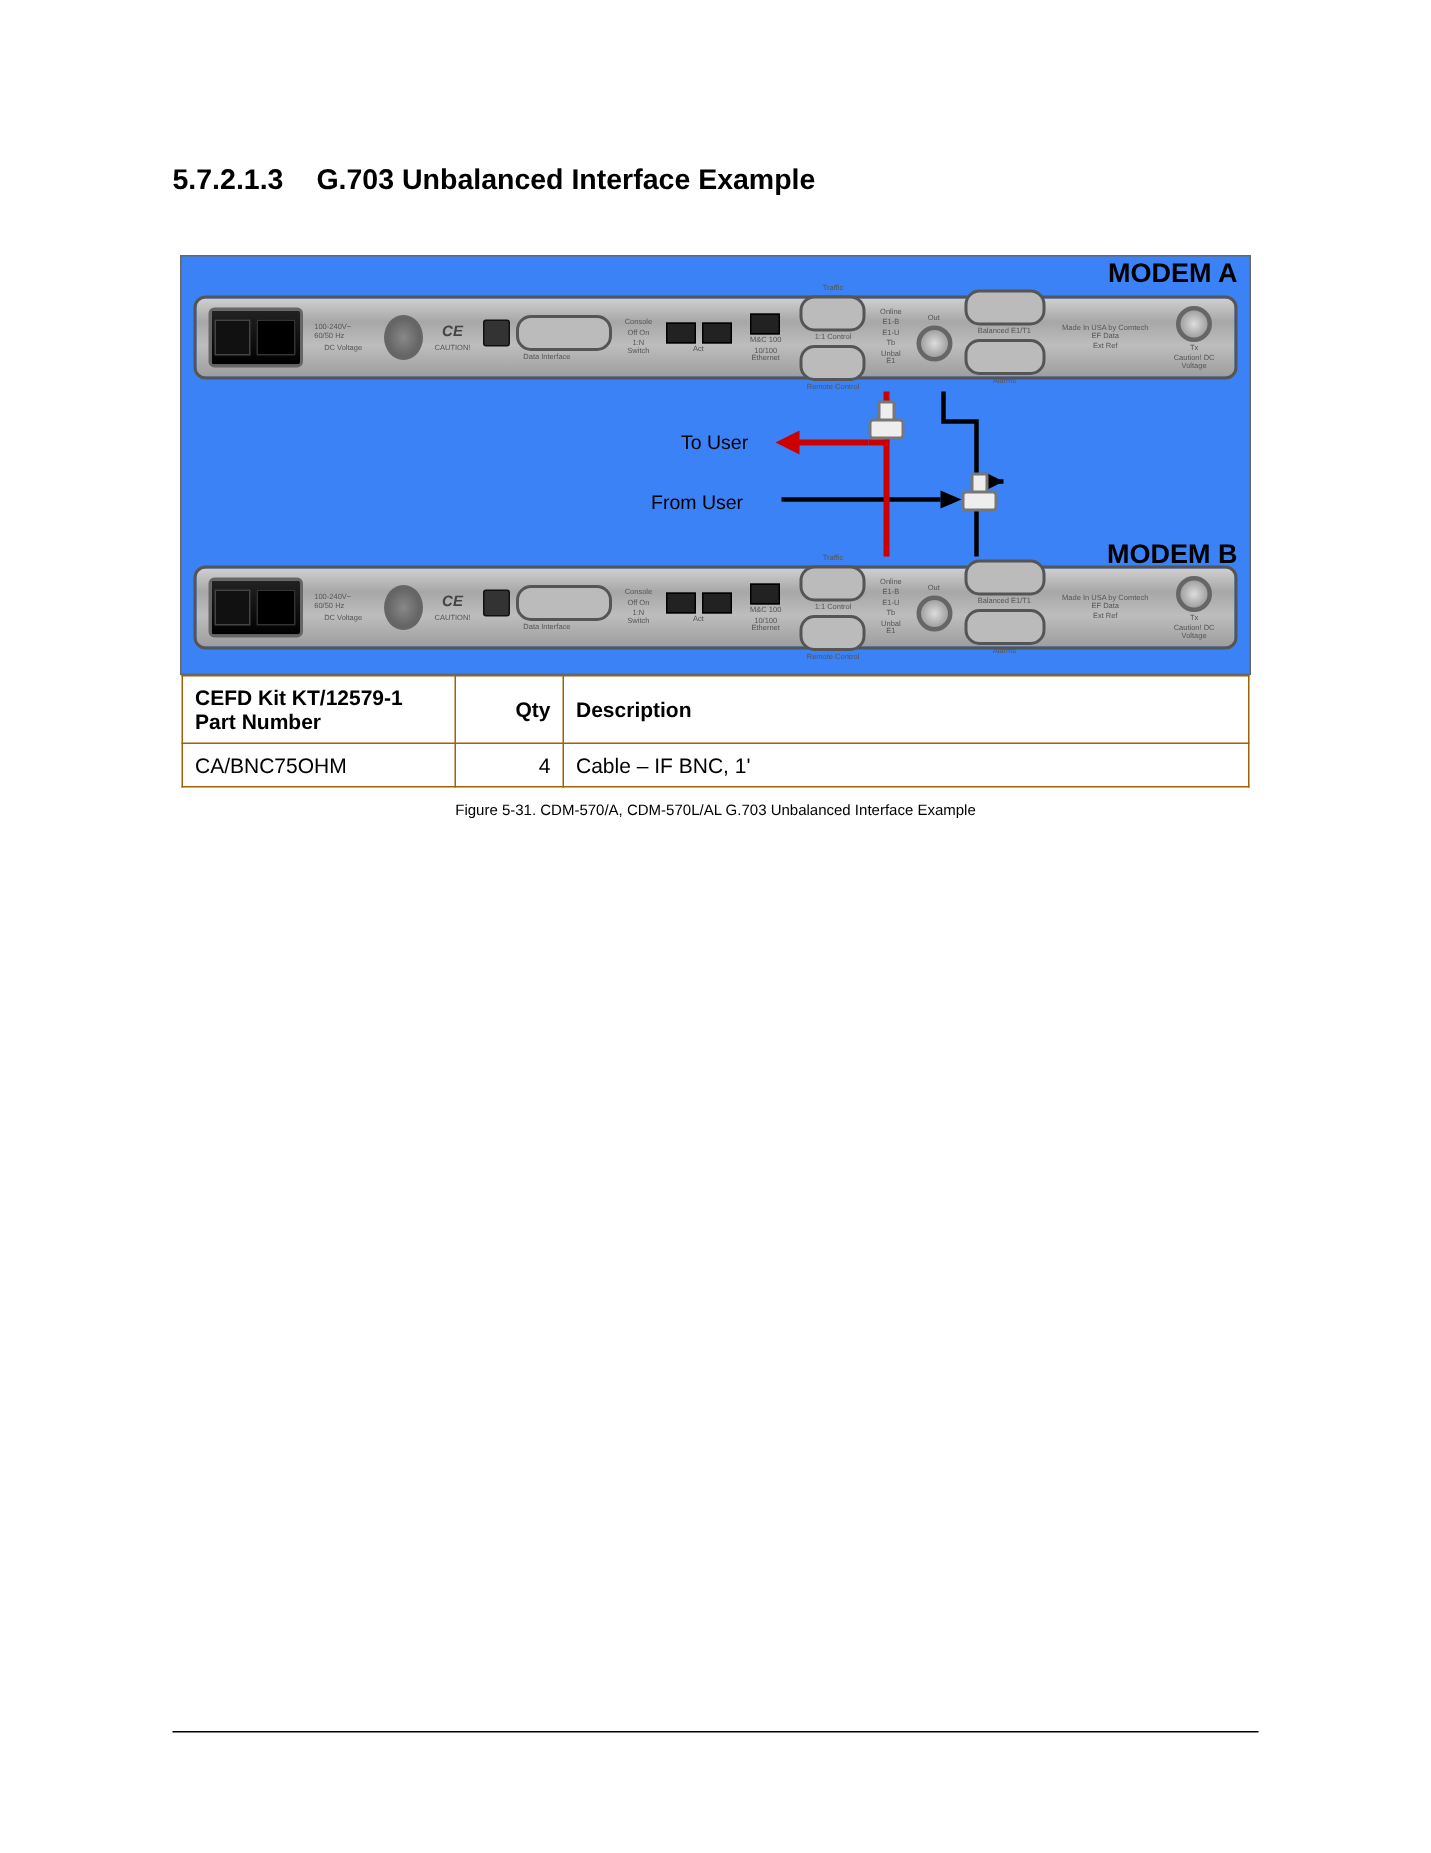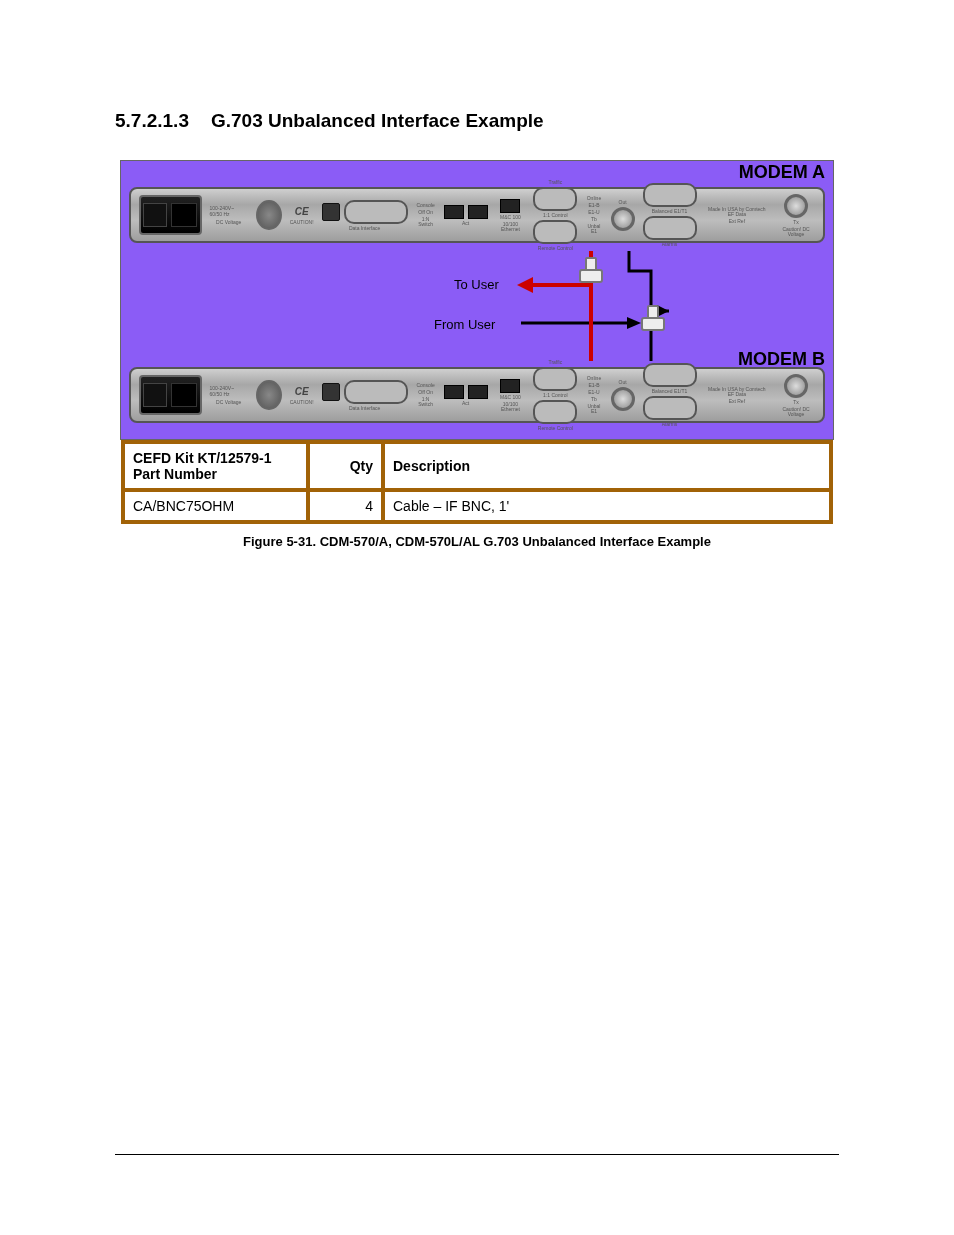--- a/index.html
+++ b/index.html
@@ -14,28 +14,28 @@
     height: 1235px;
     box-sizing: border-box;
     padding: 110px 115px 60px 115px;
     position: relative;
   }
   .heading-row {
     display: flex;
     gap: 22px;
     font-weight: bold;
     font-size: 19px;
-    margin-bottom: 28px;
+    margin-bottom: 38px;
     text-align: center;
   }
   .figure {
     width: 712px;
     margin: 0 auto;
     border: 1px solid #666;
-    background: #8b5cf6;
+    background: #3b82f6;
     position: relative;
     height: 278px;
     overflow: hidden;
   }
   .modem-label {
     position: absolute;
     right: 8px;
     font-weight: bold;
     font-size: 18px;
   }
@@ -130,39 +130,39 @@
     position:absolute; left:0; top:0; width:100%; height:100%;
   }
 
   .parts-table {
     width: 712px;
     margin: 0 auto;
     border-collapse: collapse;
     font-size: 14px;
   }
   .parts-table th, .parts-table td {
-    border: 4px solid #a16207;
+    border: 1px solid #a16207;
     padding: 6px 8px;
     vertical-align: middle;
   }
   .parts-table th {
     font-weight: bold;
     text-align: left;
     background: #fff;
   }
   .parts-table th.qty, .parts-table td.qty {
     text-align: right;
     width: 55px;
   }
   .parts-table td.pn { width: 165px; }
 
   .fig-caption {
     text-align: center;
-    font-weight: bold;
-    font-size: 13px;
+    font-weight: normal;
+    font-size: 10px;
     margin-top: 10px;
   }
 
   .footer-line {
     position:absolute;
     left: 115px; right:115px;
     bottom: 80px;
     border-top: 1px solid #000;
   }
 </style>

